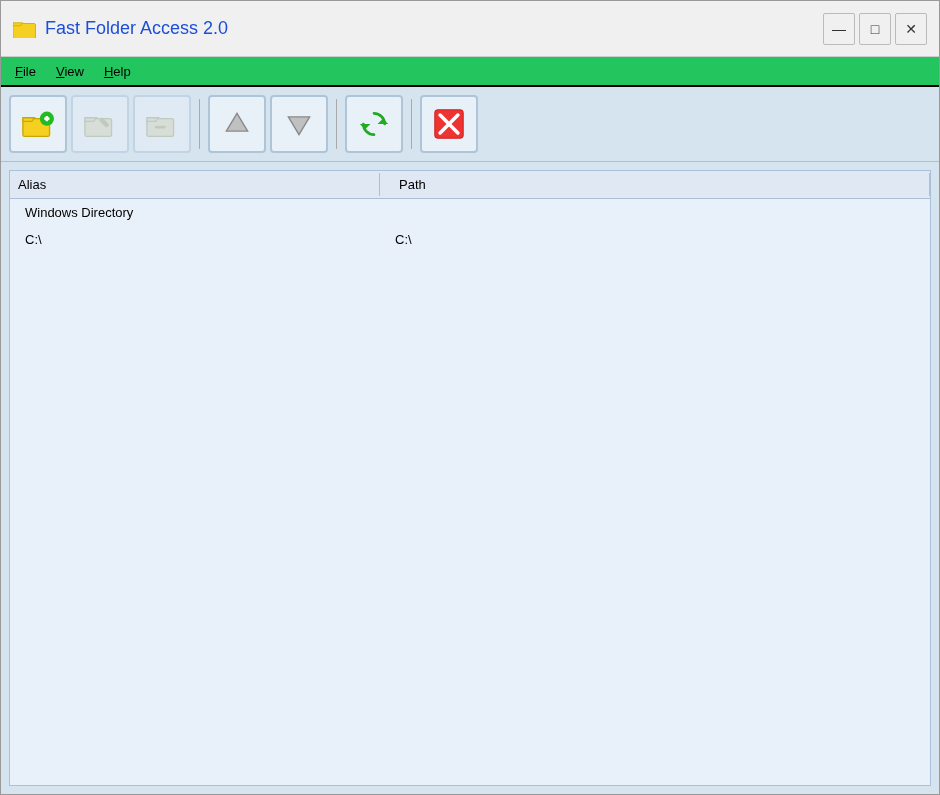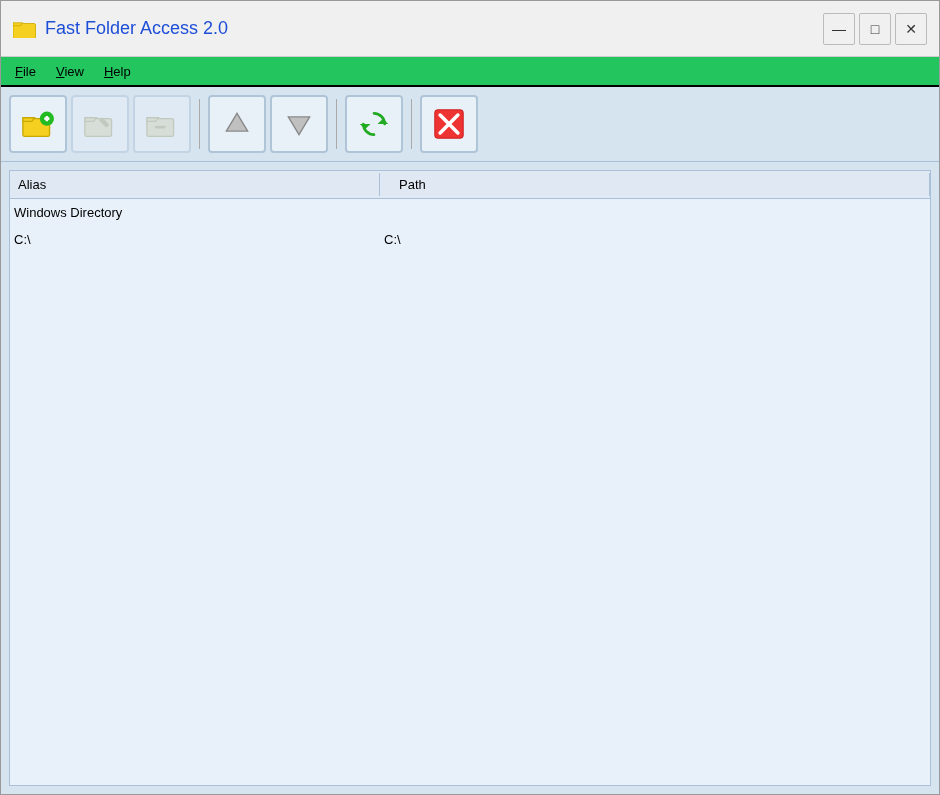--- a/index.html
+++ b/index.html
@@ -181,21 +181,21 @@
     }
 
     .table-row {
       display: flex;
       align-items: flex-start;
       padding: 4px 0;
       cursor: pointer;
     }
 
     .table-cell {
-      padding: 2px 4px;
+      padding: 2px 15px;
       font-size: 13px;
       color: #000;
     }
 
     .table-cell.alias-col {
       width: 370px;
       flex-shrink: 0;
     }
 
     .table-cell.path-col {

